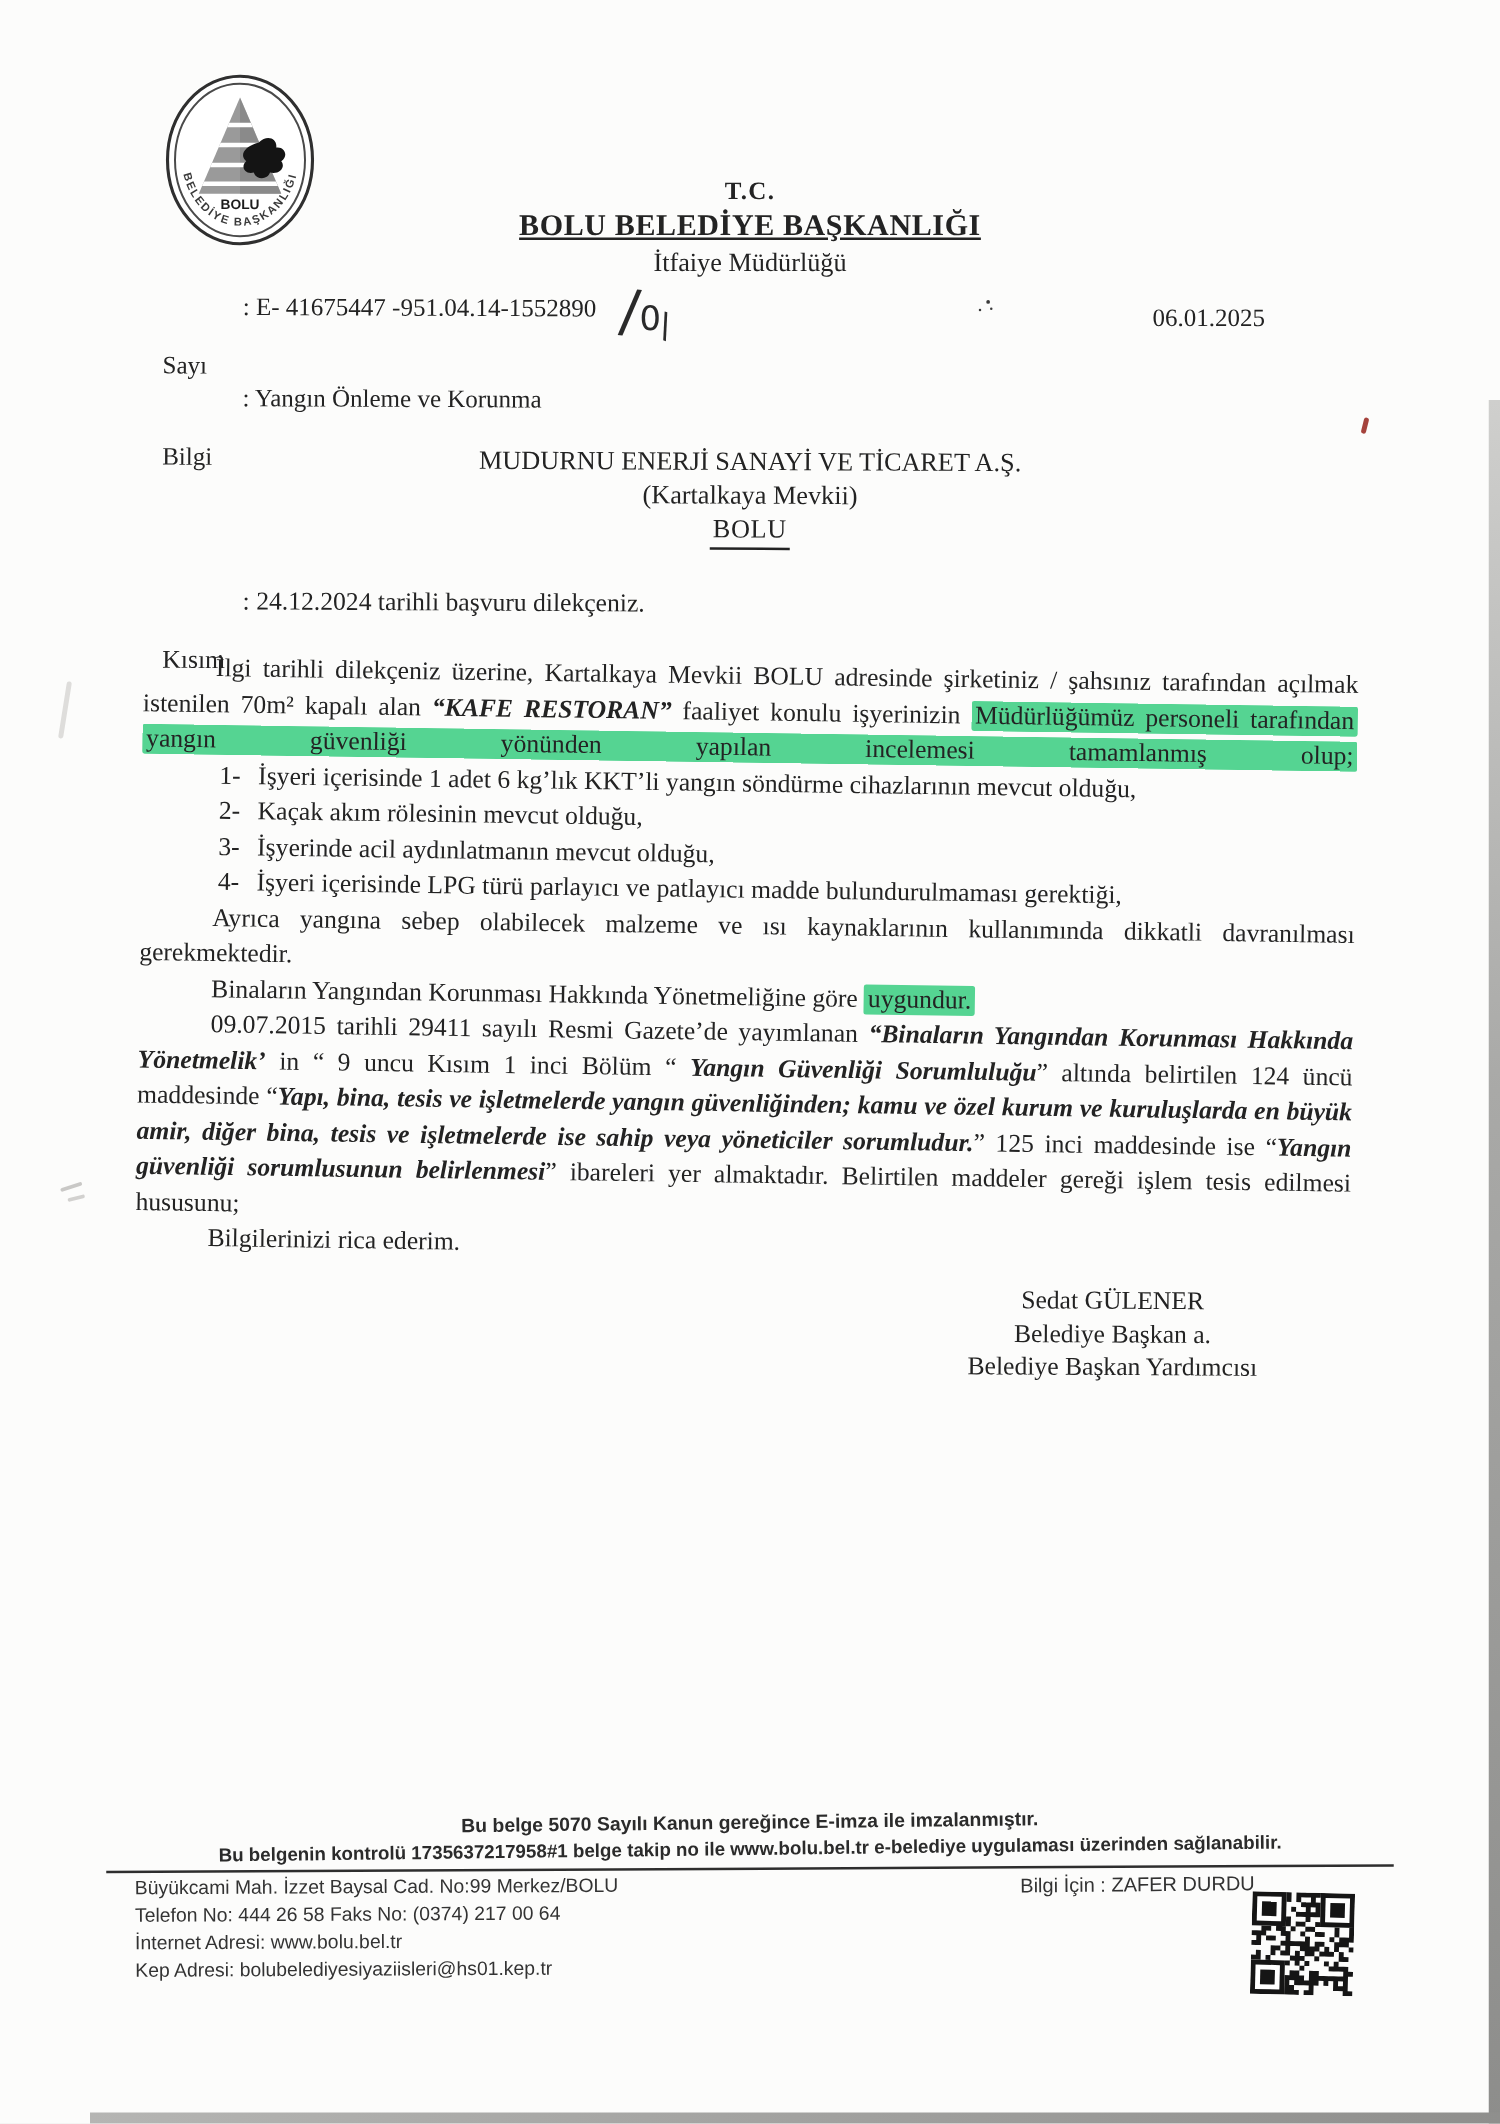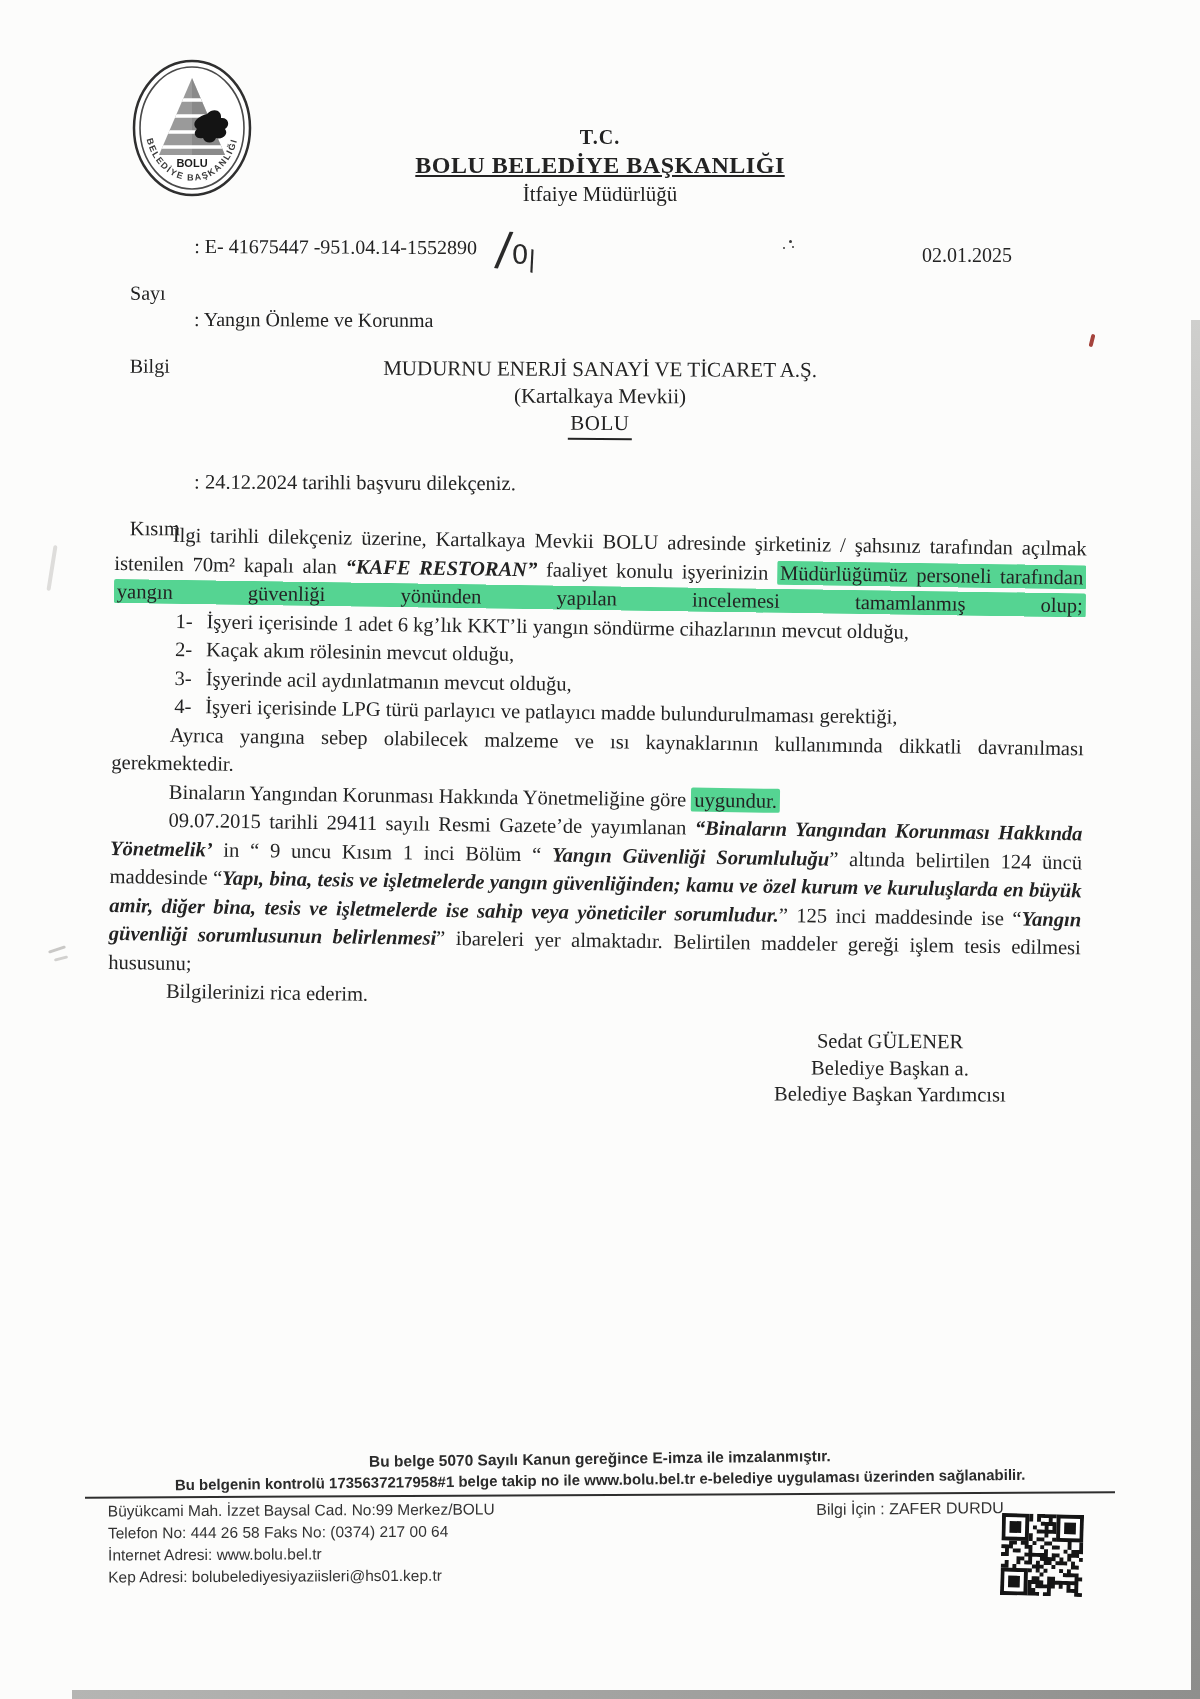--- a/index.html
+++ b/index.html
@@ -4,21 +4,21 @@
 <style>
   html,body{margin:0;padding:0;background:#e9e9e7;}
   .page{
     position:relative;width:1200px;height:1699px;margin:0 auto;
     background:#fcfcfb;overflow:hidden;
     font-family:"Liberation Serif","DejaVu Serif",serif;color:#232323;
   }
   
   .logo{position:absolute;left:131px;top:58px;width:122px;height:140px;}
   .header-block{position:absolute;left:300px;top:124px;width:600px;text-align:center;line-height:1.3;}
-  .header-tc{font-size:20px;font-weight:bold;letter-spacing:1px;}
+  .header-tc{font-size:20px;font-weight:bold;letter-spacing:1px;margin-top:16px;}
   .header-title{font-size:24px;font-weight:bold;letter-spacing:.5px;text-decoration:underline;}
   .header-sub{font-size:21px;}
   
   .meta{position:absolute;left:130px;top:234px;width:600px;font-size:20px;transform:rotate(.25deg);}
   .meta-row{display:flex;line-height:26px;}
   .meta-label{width:64px;flex:none;margin-top:47px;}
   .handwritten{
     position:absolute;left:496px;top:230px;color:#2a2a2a;
     font-family:"DejaVu Sans",sans-serif;transform:rotate(6deg);white-space:nowrap;
   }
@@ -122,21 +122,21 @@
       <span class="meta-label">Bilgi</span>
       <span>:  Yangın Önleme ve Korunma</span>
     </div>
   </div>
   <div class="handwritten"><span class="seg-hw-slash">/</span><span class="seg-hw-digit">0</span><span class="seg-hw-tick">\</span></div>
   <div class="ink-dots">
       <i></i>
       <i></i>
       <i></i>
     </div>
-  <div class="doc-date">02.01.2025</div>
+  <div class="doc-date">06.01.2025</div>
 
   <div class="recipient">
     <div>MUDURNU ENERJİ SANAYİ VE TİCARET A.Ş.</div>
     <div>(Kartalkaya Mevkii)</div>
     <div><span class="city">BOLU</span></div>
   </div>
 
   <div class="ilgi">
     <span class="meta-label">Kısım</span>
     <span>:  24.12.2024 tarihli başvuru dilekçeniz.</span>

